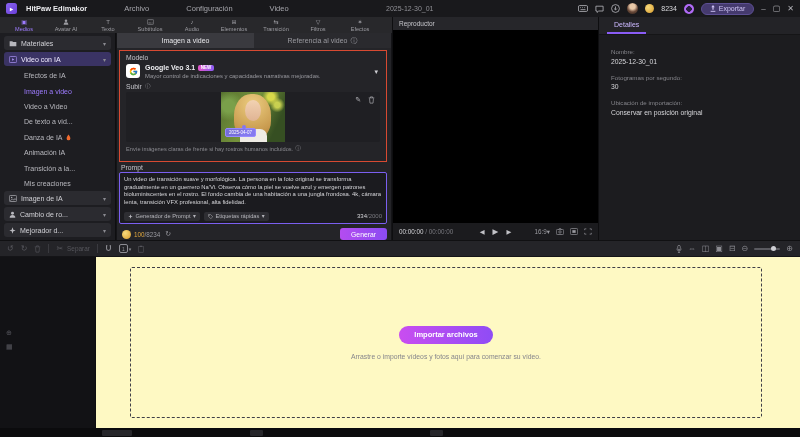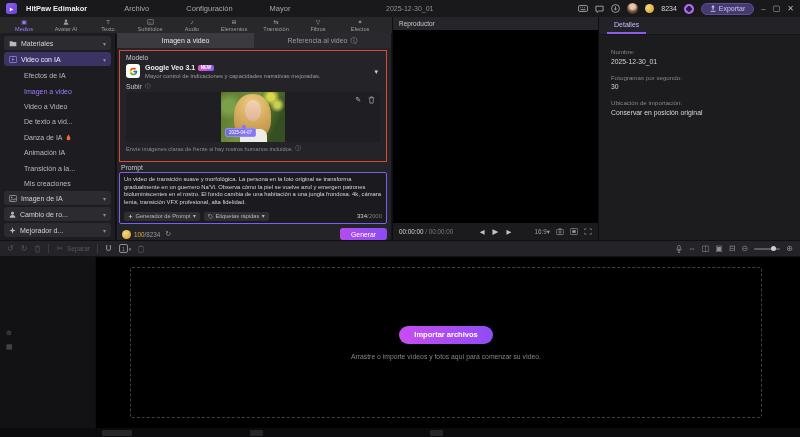--- a/index.html
+++ b/index.html
@@ -125,21 +125,21 @@
   .tdiv{width:1px;height:9px;background:#3a3a3f;}
   .splitlab{font-size:6.4px;color:#8d8d93;margin-left:-3px;}
   .marker{display:flex;align-items:center;gap:1px;}
   .marker .mnum{width:7px;height:7px;border:1px solid #8d8d93;border-radius:2px;font-size:5px;
                 display:flex;align-items:center;justify-content:center;}
   .tlright{margin-left:auto;display:flex;align-items:center;gap:6px;}
   .zslider{width:26px;height:2px;background:#5a5a60;border-radius:1px;position:relative;}
   .zknob{position:absolute;right:4px;top:-2px;width:5px;height:5px;border-radius:50%;background:#cfcfd4;}
 
   
-  .timeline{position:absolute;left:0;top:257px;right:0;height:171px;background:#000000;}
+  .timeline{position:absolute;left:0;top:257px;right:0;height:171px;background:#fef9c3;}
   .gutter{position:absolute;left:0;top:0;width:95px;height:100%;background:#121215;border-right:1px solid #0e0e10;}
   .gicons{position:absolute;left:6px;top:72px;display:flex;flex-direction:column;gap:6px;color:#55555c;font-size:7px;}
   .dropzone{position:absolute;left:130px;right:38px;top:10px;bottom:10px;border:1px dashed #3f3f47;border-radius:2px;
             display:flex;flex-direction:column;align-items:center;justify-content:center;}
   .import-btn{background:linear-gradient(90deg,#c94df0,#8f4cf5);border-radius:9px;color:#fff;
               font-size:7.5px;font-weight:bold;padding:4.5px 15px;}
   .drop-hint{margin-top:9px;font-size:6.8px;color:#85858b;text-align:center;}
 
   
   .taskbar{position:absolute;left:0;top:428px;right:0;height:9px;background:#0b0b0d;}
@@ -150,21 +150,21 @@
 
 <div id="app">
 
   <div class="titlebar">
     <div class="logo">
         <span>▸</span>
       </div>
     <span class="appname">HitPaw Edimakor</span>
     <span class="menu">Archivo</span>
     <span class="menu">Configuración</span>
-    <span class="menu">Mayor</span>
+    <span class="menu">Video</span>
     <span class="tb-center">2025-12-30_01</span>
     <div class="tb-right">
       <span class="tb-ic">
         <svg width="10" height="7" viewBox="0 0 12 8">
             <rect x="0.5" y="0.5" width="11" height="7" rx="1.5" fill="none" stroke="currentColor" stroke-width="1"></rect>
             <path d="M2.5 3h1M5 3h1M7.5 3h1M3 5.3h6" stroke="currentColor" stroke-width="0.9"></path>
           </svg>
       </span>
       <span class="tb-ic">
         <svg width="9" height="8" viewBox="0 0 11 10">

